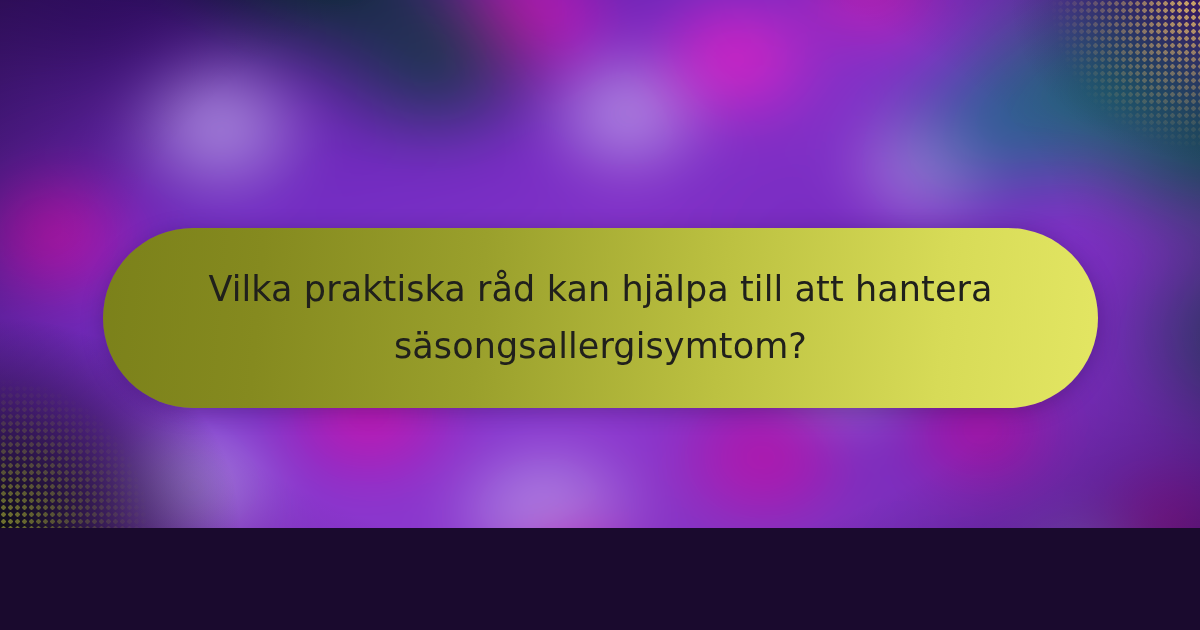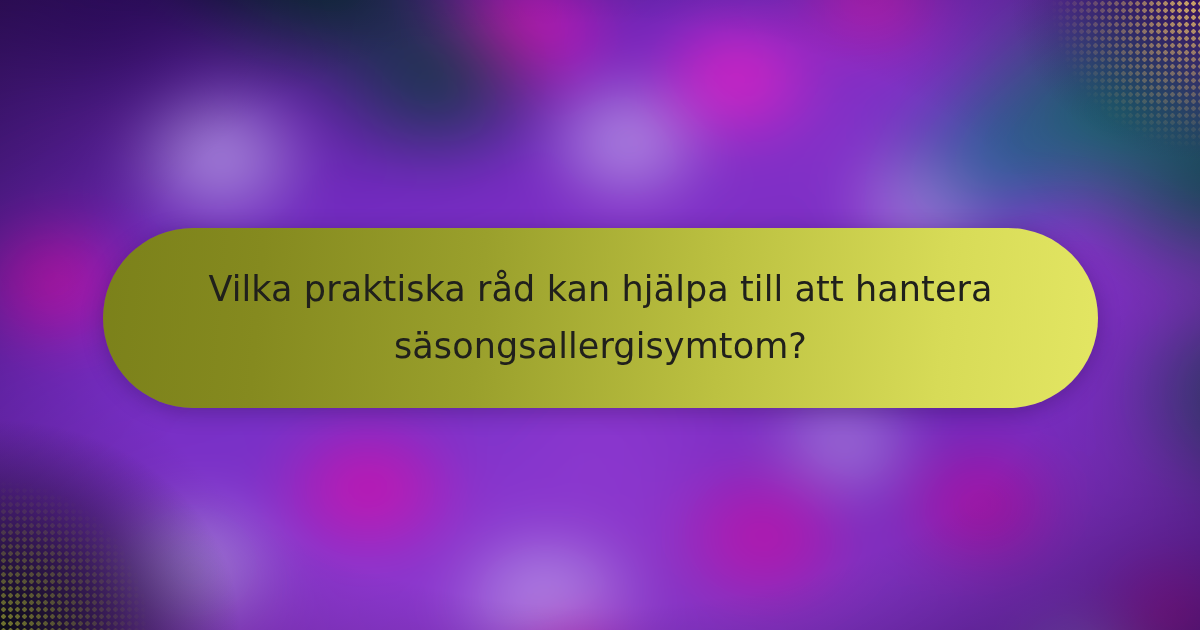--- a/index.html
+++ b/index.html
@@ -9,21 +9,21 @@
     width:1200px;
     height:630px;
     overflow:hidden;
     background:#1a0a2e;
     font-family:"DejaVu Sans", sans-serif;
   }
 
   .card {
     position:relative;
     width:1200px;
-    height:630px;
+    height:528px;
     overflow:hidden;
     background:#14532d;
   }
 
   
   .bg-photo {
     position:absolute;
     inset:-80px;
     filter:blur(26px) saturate(1.12);
     background-color:#6a2ba8;

